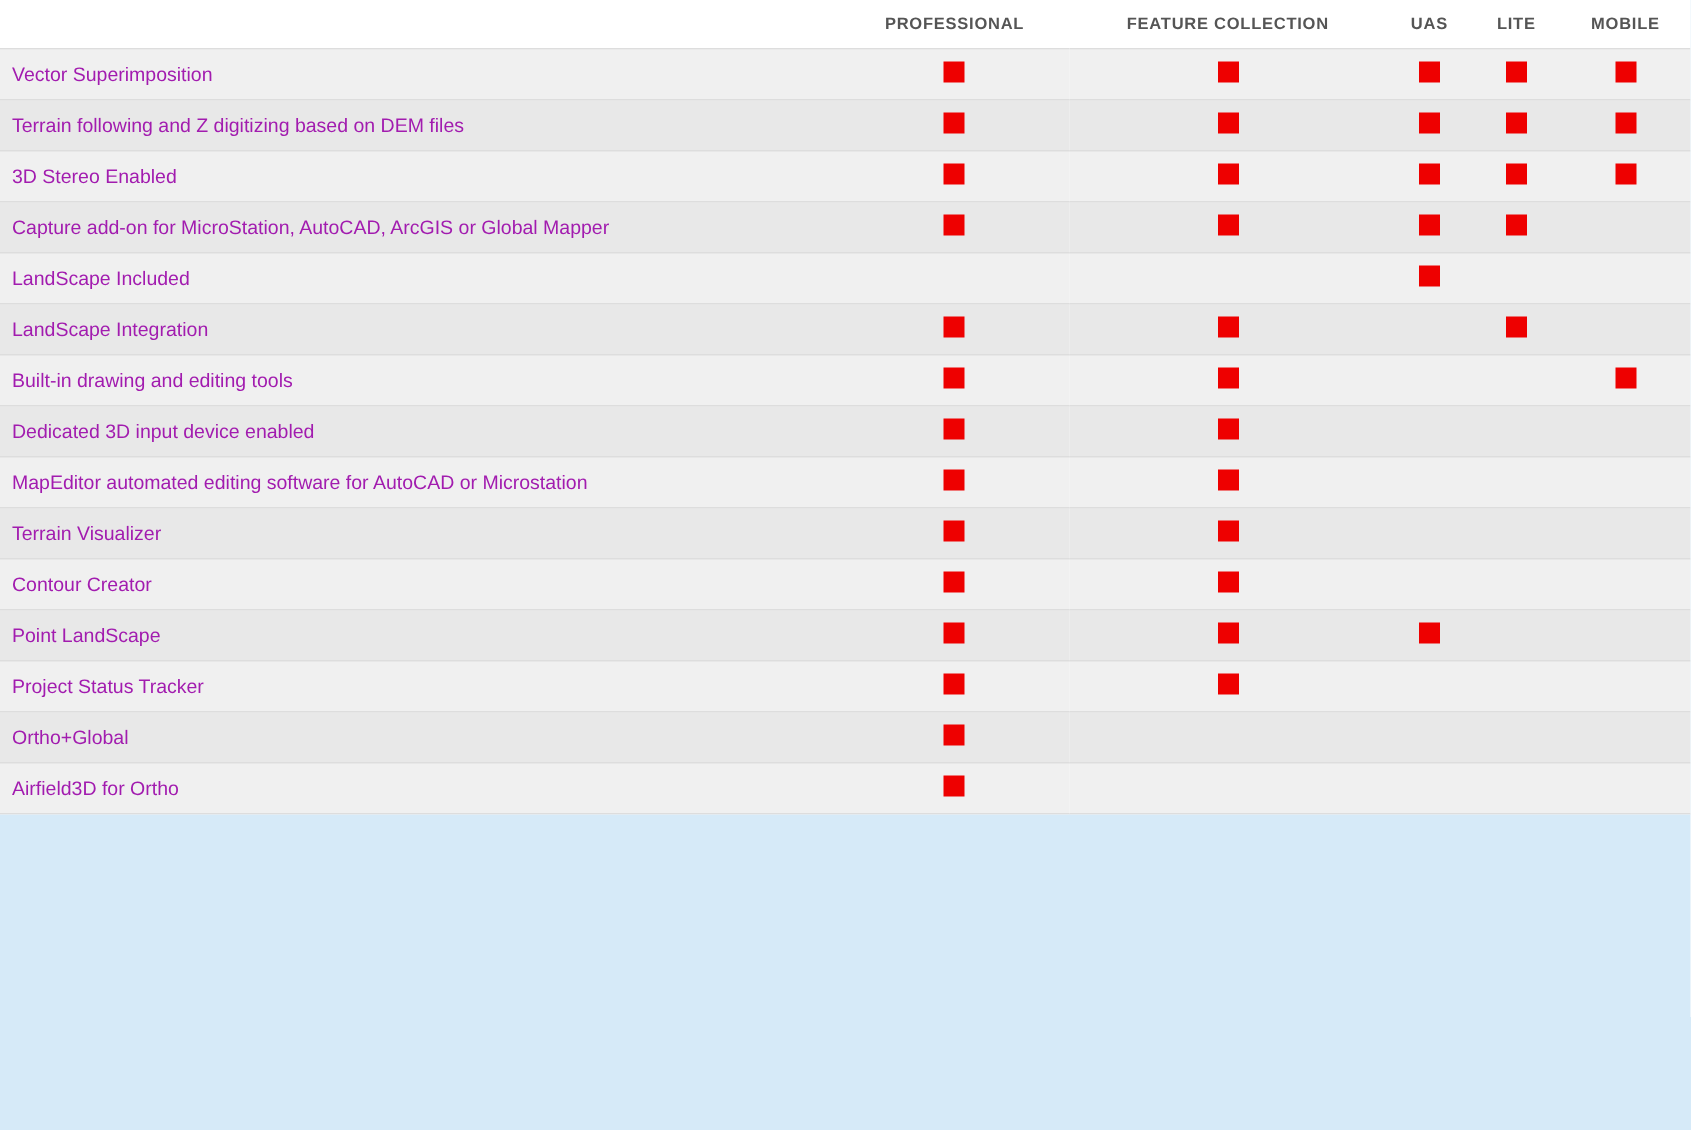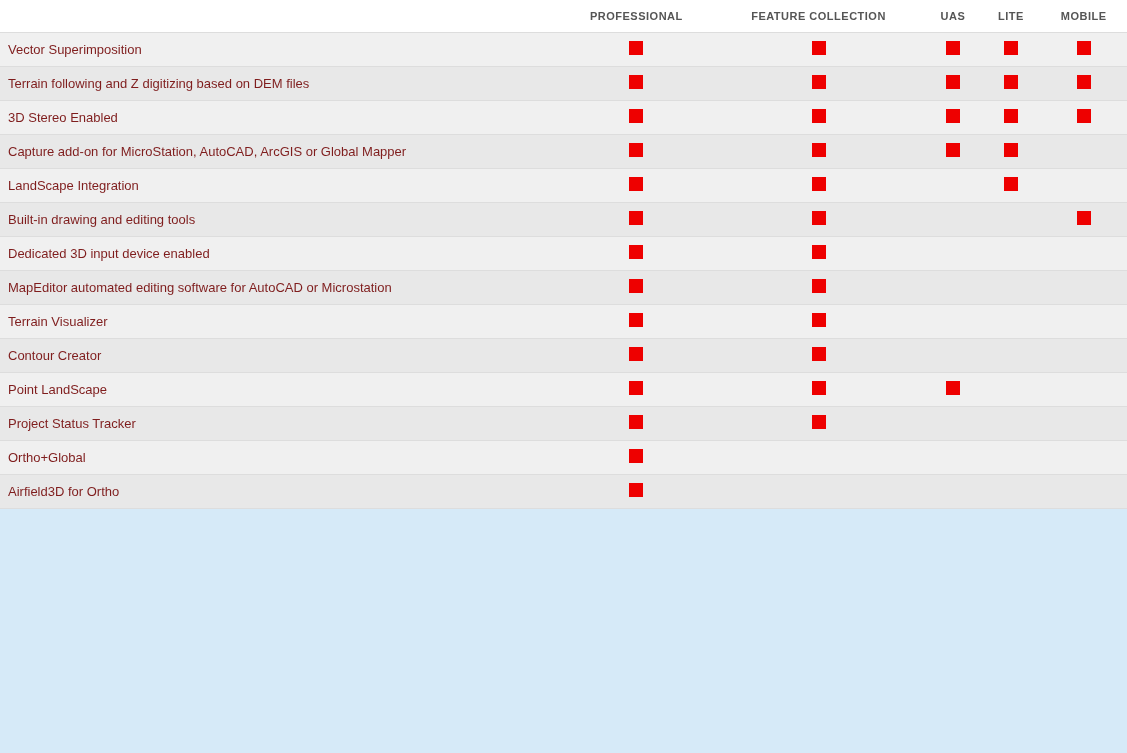--- a/index.html
+++ b/index.html
@@ -41,21 +41,21 @@
       background: #e8e8e8;
     }
     tbody td {
       padding: 8px 8px;
       text-align: center;
       vertical-align: middle;
       border-bottom: 1px solid #ddd;
     }
     tbody td.feature-label {
       text-align: left;
-      color: #7f1d1d;
+      color: #a21caf;
       font-size: 13px;
       padding-left: 8px;
     }
     .red-square {
       display: inline-block;
       width: 14px;
       height: 14px;
       background-color: #e00;
     }
   </style>
@@ -101,20 +101,28 @@
         </tr>
         <tr>
           <td class="feature-label">Capture add-on for MicroStation, AutoCAD, ArcGIS or Global Mapper</td>
           <td><span class="red-square"></span></td>
           <td><span class="red-square"></span></td>
           <td><span class="red-square"></span></td>
           <td><span class="red-square"></span></td>
           <td></td>
         </tr>
         <tr>
+          <td class="feature-label">LandScape Included</td>
+          <td></td>
+          <td></td>
+          <td><span class="red-square"></span></td>
+          <td></td>
+          <td></td>
+        </tr>
+        <tr>
           <td class="feature-label">LandScape Integration</td>
           <td><span class="red-square"></span></td>
           <td><span class="red-square"></span></td>
           <td></td>
           <td><span class="red-square"></span></td>
           <td></td>
         </tr>
         <tr>
           <td class="feature-label">Built-in drawing and editing tools</td>
           <td><span class="red-square"></span></td>

